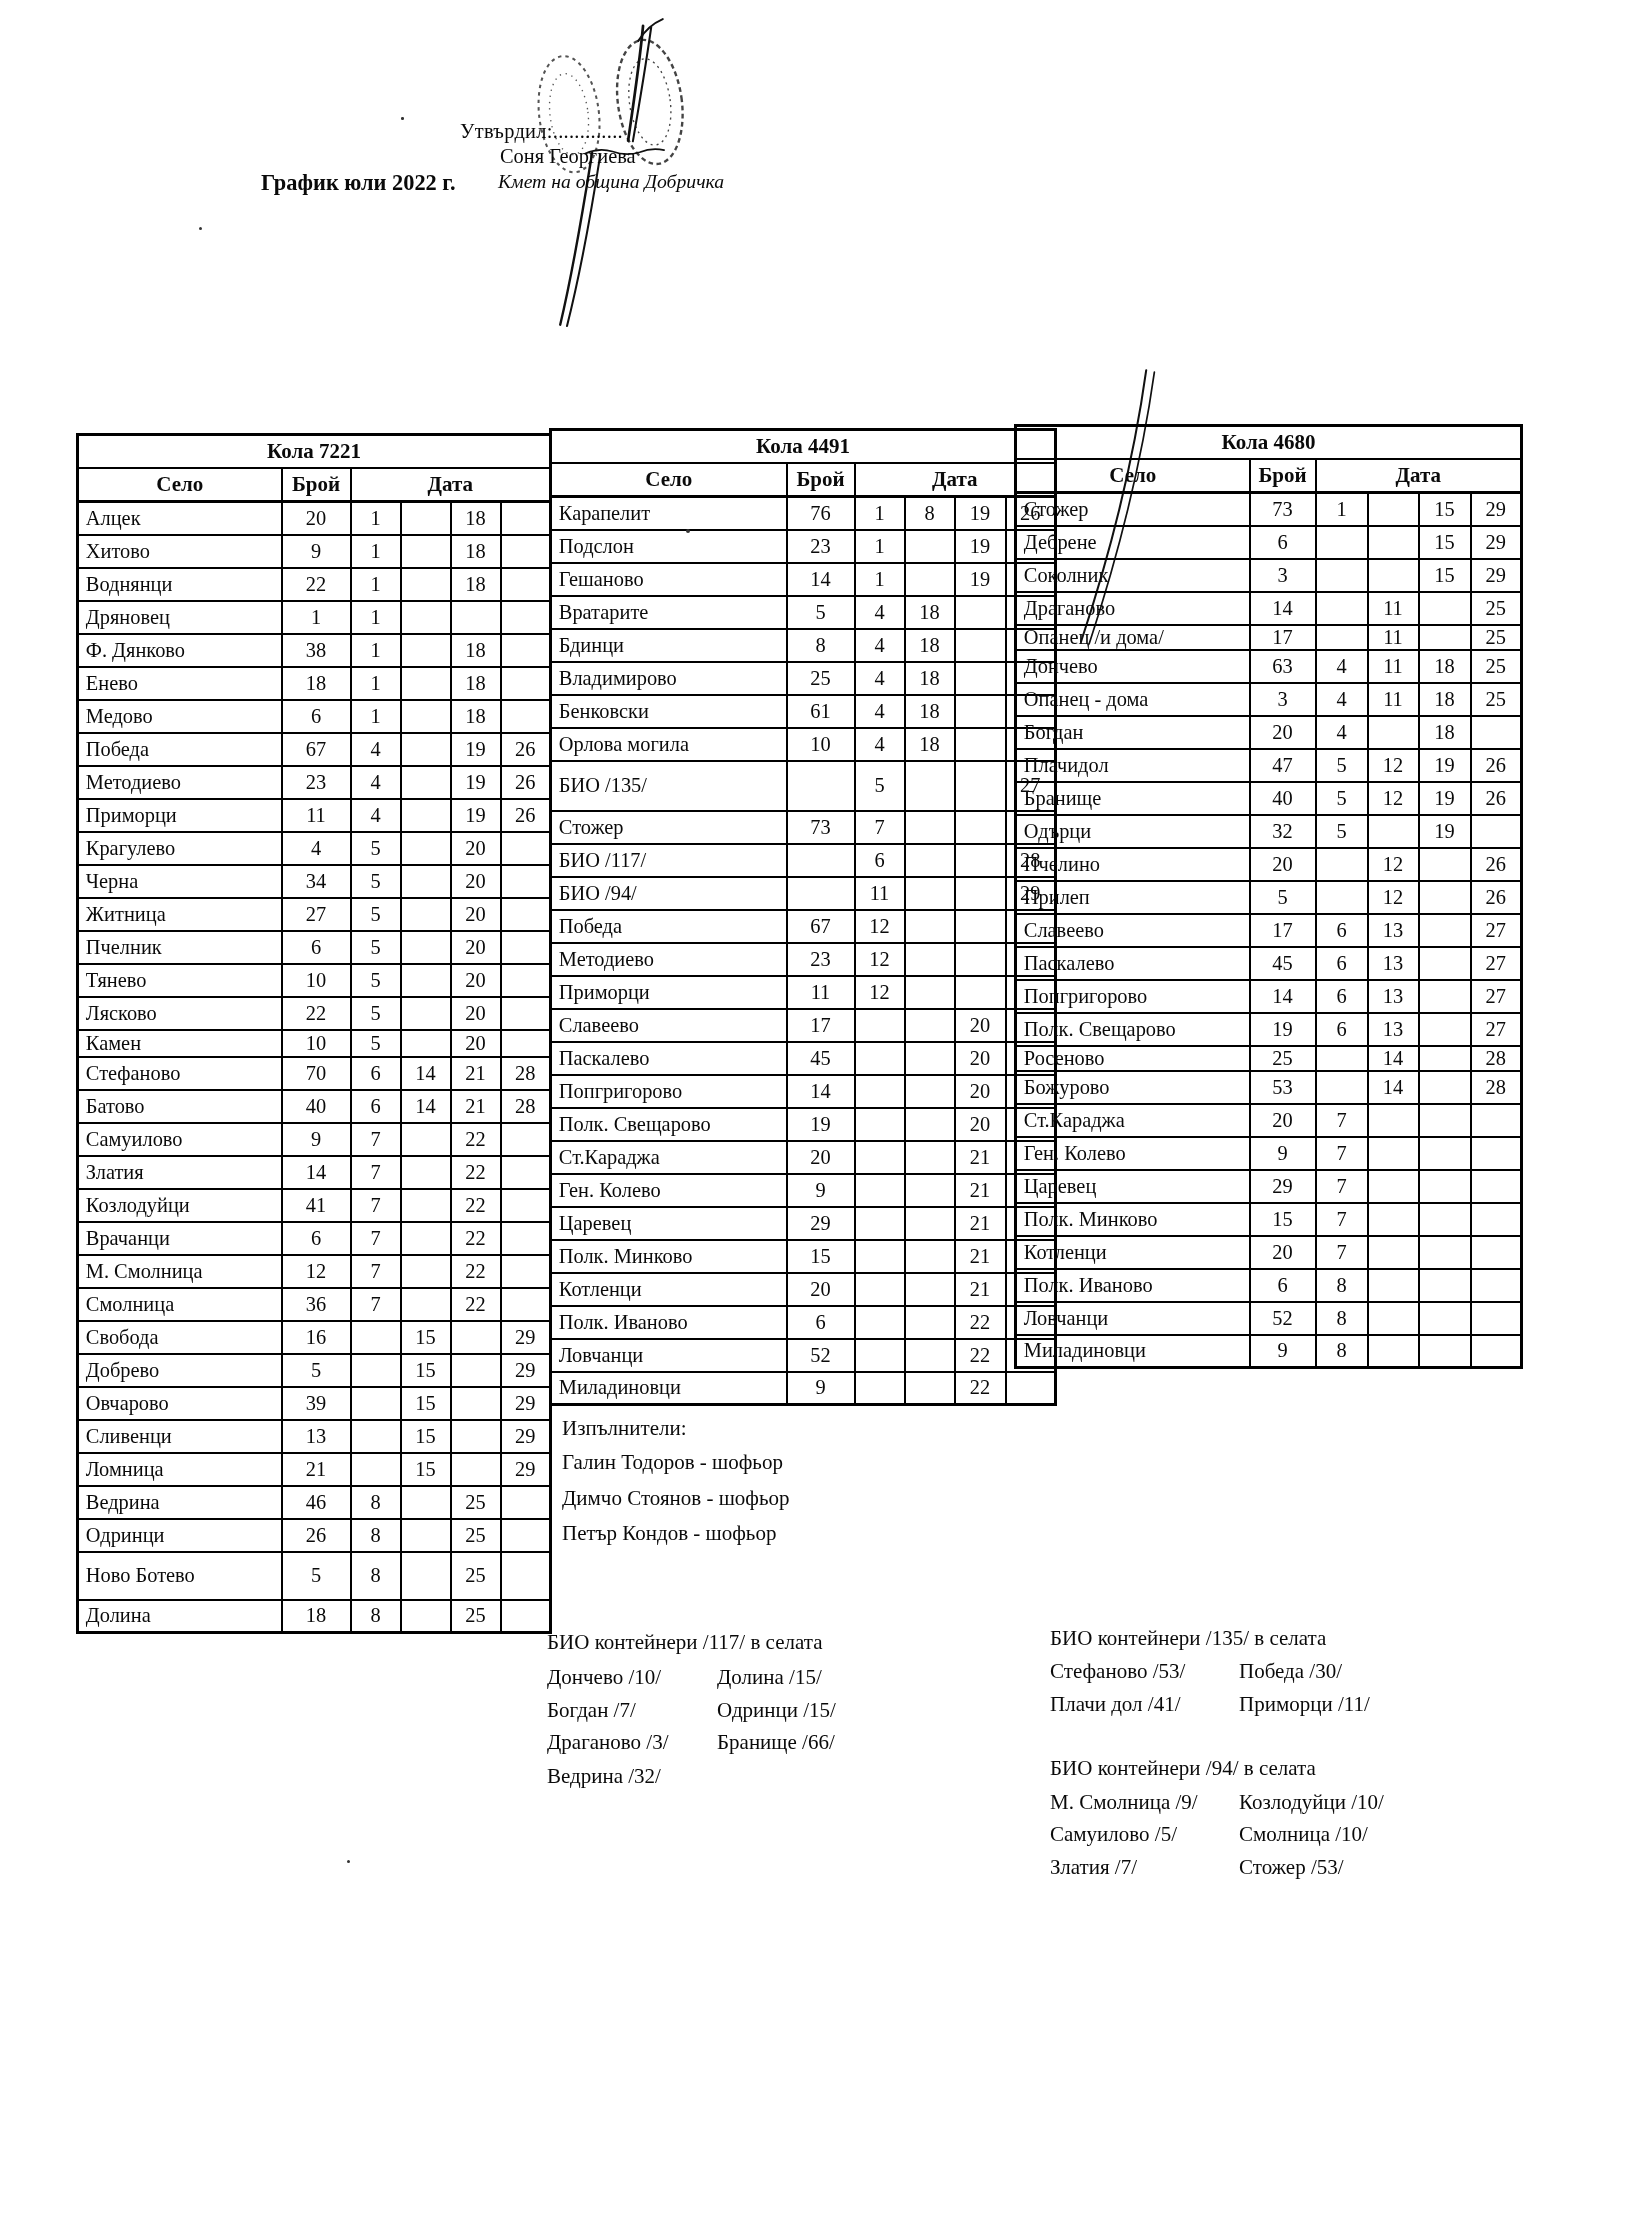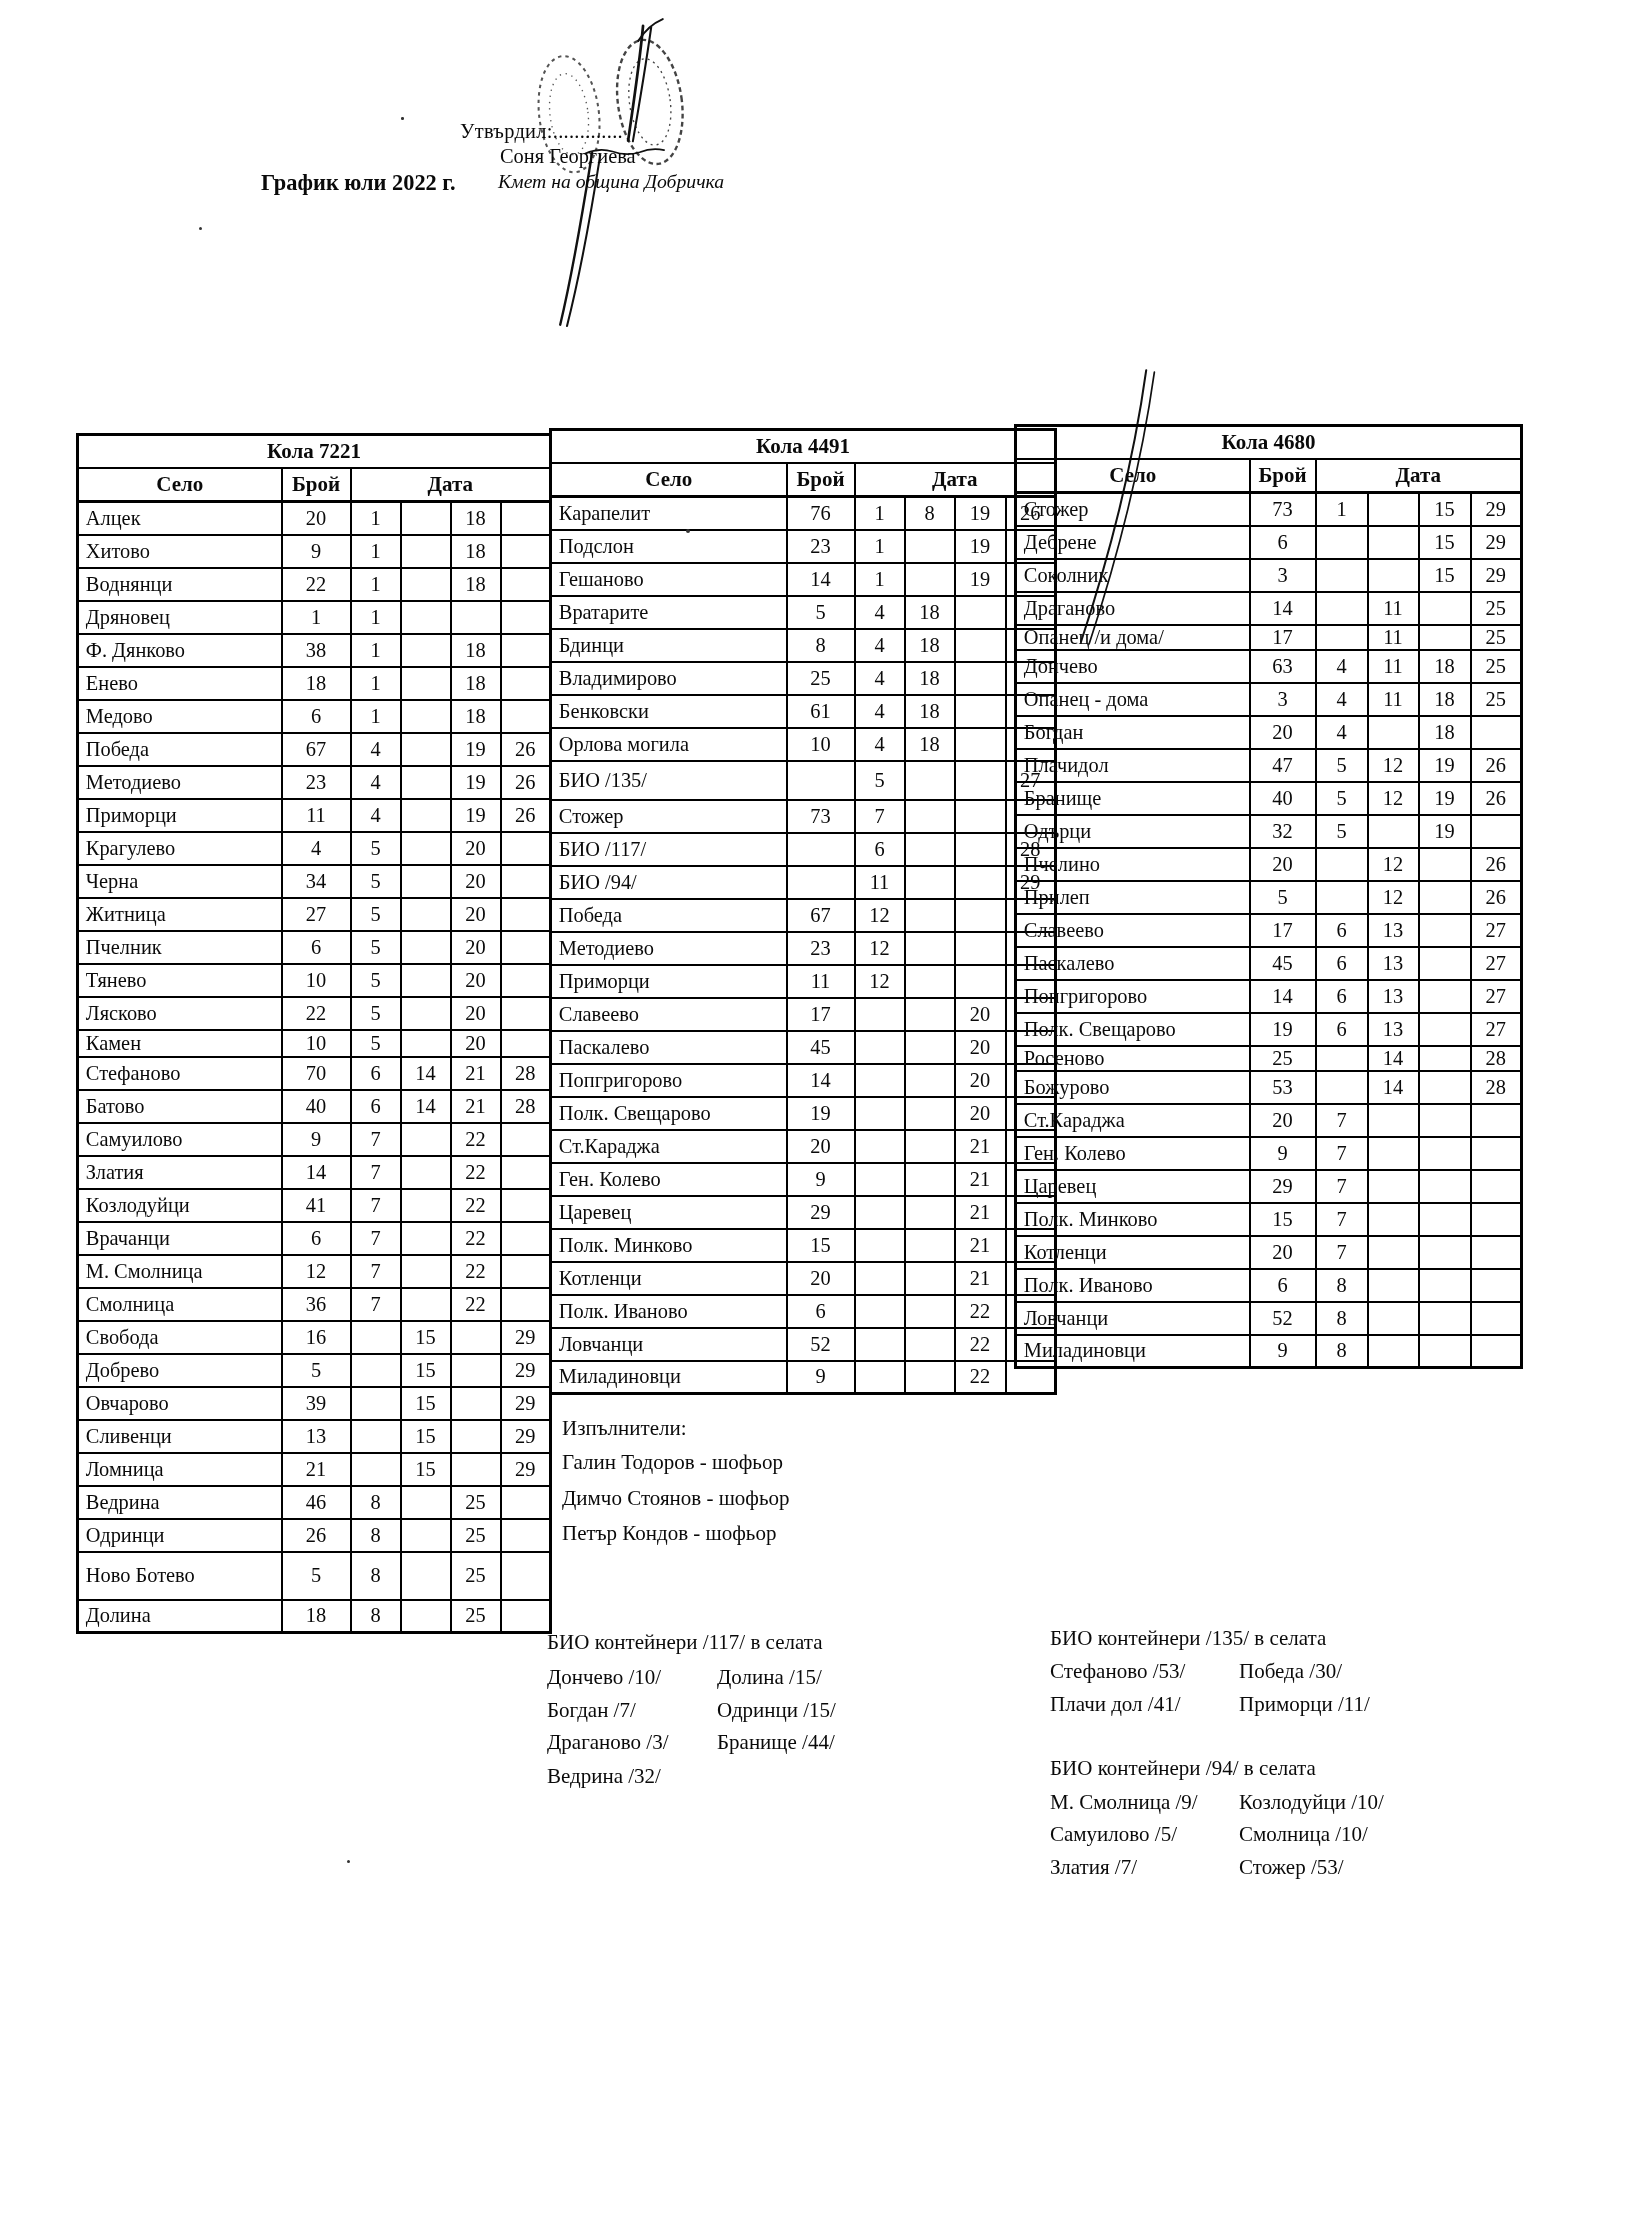--- a/index.html
+++ b/index.html
@@ -447,21 +447,21 @@
             <td class="num"></td>
           </tr>
           <tr style="height: 33px;">
             <td class="village">Орлова могила</td>
             <td class="num">10</td>
             <td class="num">4</td>
             <td class="num">18</td>
             <td class="num"></td>
             <td class="num"></td>
           </tr>
-          <tr style="height: 39px;">
+          <tr style="height: 50px;">
             <td class="village">БИО /135/</td>
             <td class="num"></td>
             <td class="num">5</td>
             <td class="num"></td>
             <td class="num"></td>
             <td class="num">27</td>
           </tr>
           <tr style="height: 33px;">
             <td class="village">Стожер</td>
             <td class="num">73</td>
@@ -855,21 +855,21 @@
   <div class="abs exec-item" style="left:562px;top:1486px;">Димчо Стоянов - шофьор</div>
   <div class="abs exec-item" style="left:562px;top:1521px;">Петър Кондов - шофьор</div>
 
   <div class="abs bio-title" style="left:547px;top:1630px;">БИО контейнери /117/ в селата</div>
   <div class="abs bio-item" style="left:547px;top:1665px;">Дончево /10/</div>
   <div class="abs bio-item" style="left:547px;top:1698px;">Богдан /7/</div>
   <div class="abs bio-item" style="left:547px;top:1730px;">Драганово /3/</div>
   <div class="abs bio-item" style="left:547px;top:1764px;">Ведрина /32/</div>
   <div class="abs bio-item" style="left:717px;top:1665px;">Долина /15/</div>
   <div class="abs bio-item" style="left:717px;top:1698px;">Одринци /15/</div>
-  <div class="abs bio-item" style="left:717px;top:1730px;">Бранище /44/</div>
+  <div class="abs bio-item" style="left:717px;top:1730px;">Бранище /66/</div>
 
   <div class="abs bio-title" style="left:1050px;top:1626px;">БИО контейнери /135/ в селата</div>
   <div class="abs bio-item" style="left:1050px;top:1659px;">Стефаново /53/</div>
   <div class="abs bio-item" style="left:1050px;top:1692px;">Плачи дол /41/</div>
   <div class="abs bio-item" style="left:1239px;top:1659px;">Победа /30/</div>
   <div class="abs bio-item" style="left:1239px;top:1692px;">Приморци /11/</div>
 
   <div class="abs bio-title" style="left:1050px;top:1756px;">БИО контейнери /94/ в селата</div>
   <div class="abs bio-item" style="left:1050px;top:1790px;">М. Смолница /9/</div>
   <div class="abs bio-item" style="left:1050px;top:1822px;">Самуилово /5/</div>

